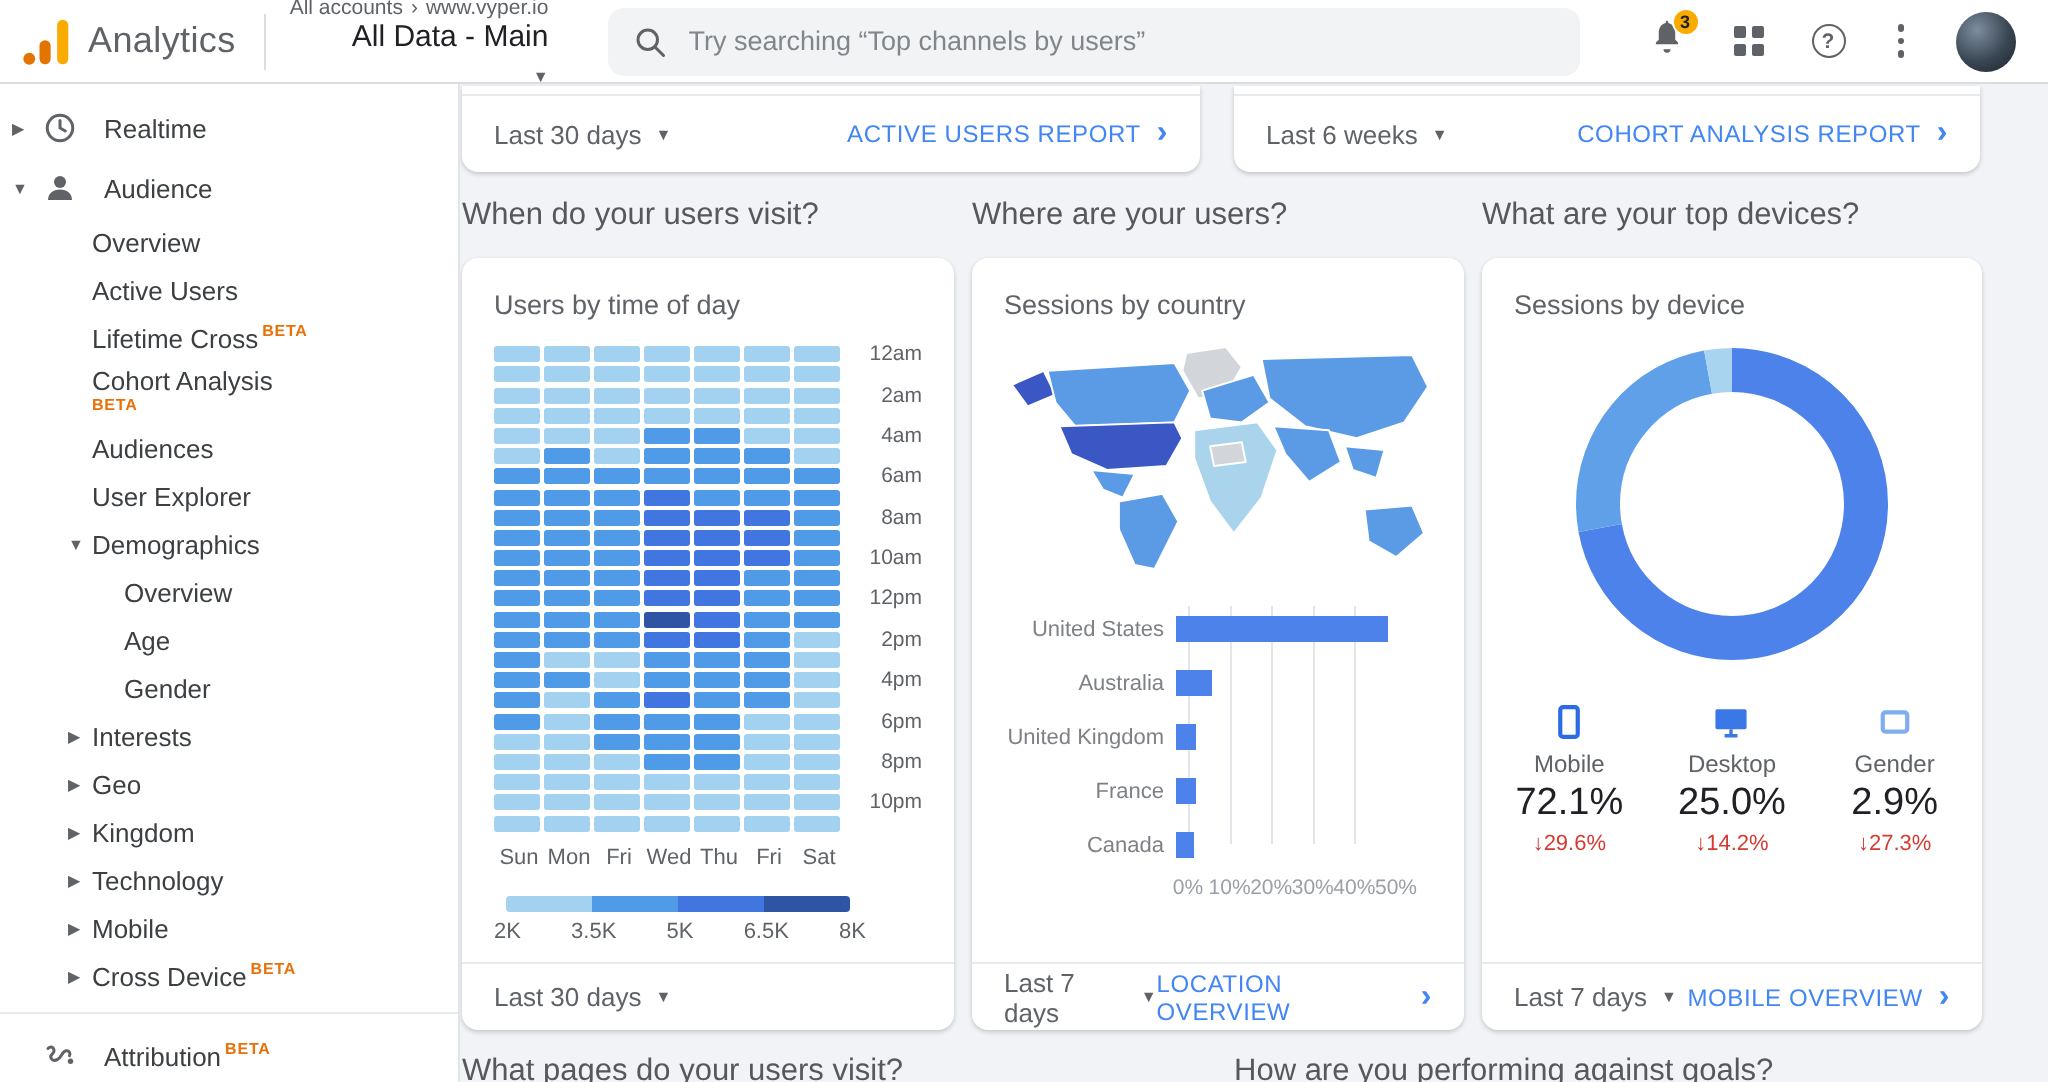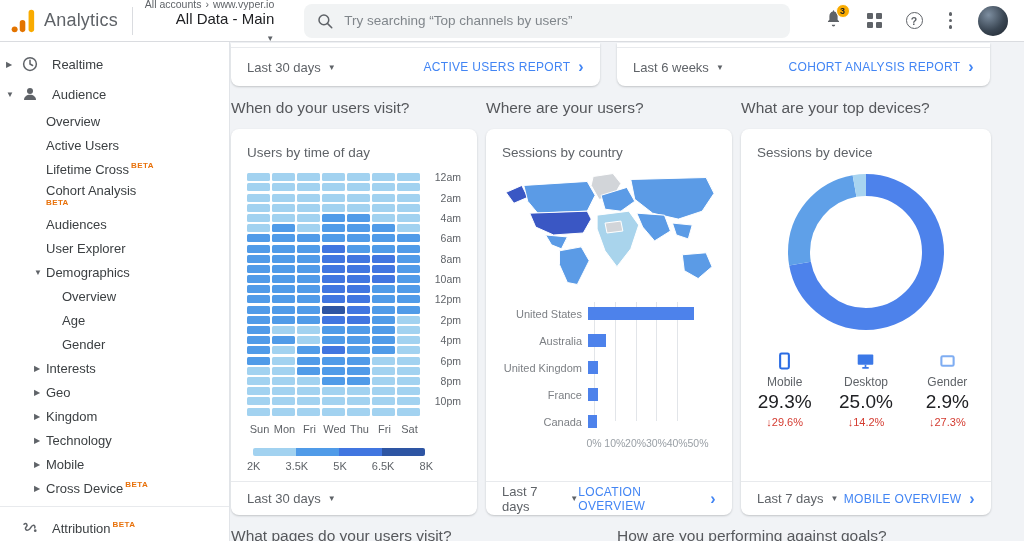--- a/index.html
+++ b/index.html
@@ -671,21 +671,21 @@
               </svg>
           </div>
           <div class="dev-row" id="dev-row">
               <div class="dev-col">
                 <div class="dev-icon">
                   <svg width="21" height="22" viewBox="0 0 24 24" fill="none" stroke="#2B6CE3" stroke-width="2.4">
                     <rect x="7" y="3.5" width="10" height="17" rx="1.6"></rect>
                   </svg>
                 </div>
                 <div class="dev-name">Mobile</div>
-                <div class="dev-pct">29.3%</div>
+                <div class="dev-pct">72.1%</div>
                 <div class="dev-change">↓29.6%</div>
               </div>
               <div class="dev-col">
                 <div class="dev-icon">
                   <svg width="23" height="22" viewBox="0 0 24 24">
                     <rect x="3.5" y="5" width="17" height="11" rx="1" fill="#3B78E7"></rect>
                     <path d="M8.5 19.5h7M12 16v3.5" stroke="#3B78E7" stroke-width="1.8" fill="none"></path>
                   </svg>
                 </div>
                 <div class="dev-name">Desktop</div>

